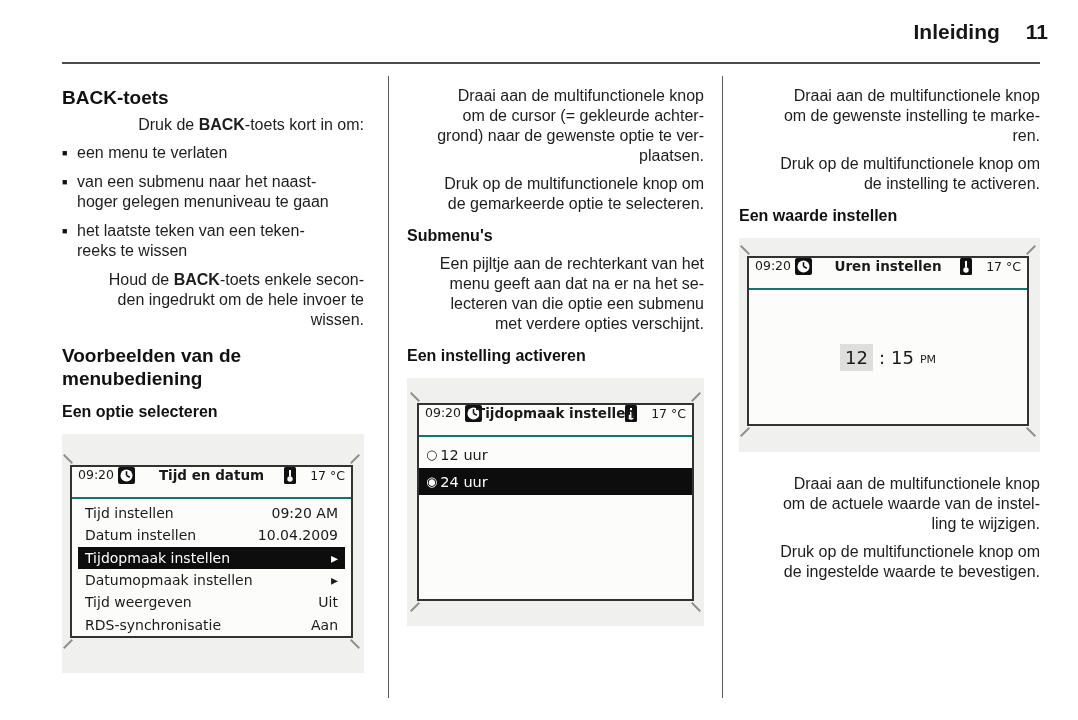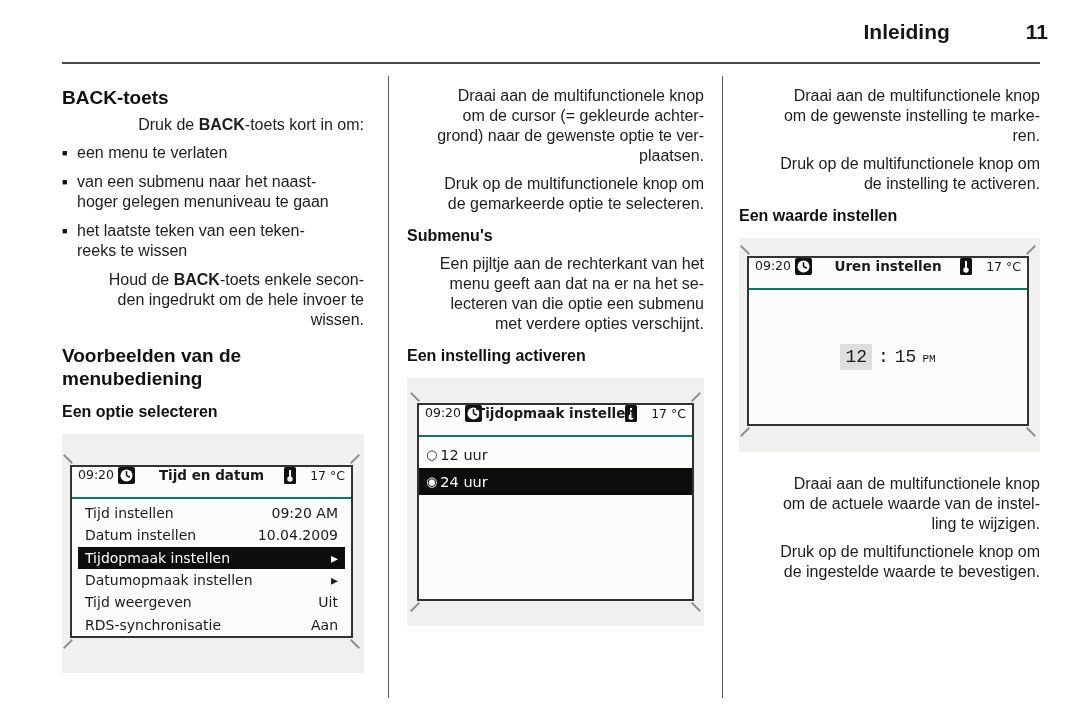--- a/index.html
+++ b/index.html
@@ -2,21 +2,21 @@
 <html><head>
 <meta charset="utf-8">
 <style>
   html,body{margin:0;padding:0;}
   body{
     width:1078px;height:720px;background:#ffffff;position:relative;overflow:hidden;
     font-family:"Liberation Sans",sans-serif;color:#1d1d1d;
     -webkit-font-smoothing:antialiased;
   }
   
-  .hdr{position:absolute;top:20px;right:30px;display:flex;align-items:baseline;gap:76px;
+  .hdr{position:absolute;top:20px;right:30px;display:flex;align-items:baseline;gap:26px;
        font-weight:bold;font-size:21px;color:#161616;padding-left:8px;}
   .rule{position:absolute;top:62px;left:62px;width:978px;height:2px;background:#4c4c4c;}
   
   .cols{position:absolute;top:76px;left:62px;width:978px;height:622px;display:flex;}
   .col{box-sizing:border-box;padding-top:10px;}
   .col-1{width:326px;padding-right:24px;}
   .col-2{width:335px;border-left:1px solid #5a5a5a;border-right:1px solid #5a5a5a;padding-left:18px;padding-right:18px;}
   .col-3{width:317px;padding-left:16px;}
   h2{font-size:19px;line-height:23px;margin:0 0 6px;color:#111;white-space:pre-line;}
   h2.section{margin-top:14px;margin-bottom:8px;}
@@ -48,21 +48,21 @@
   .dh svg{display:block;}
   .menu{padding:3px 6px 0;}
   .mrow{display:flex;justify-content:space-between;align-items:center;height:22.3px;
         padding:0 7px;font-size:14px;}
   .mrow .mv{text-align:right;}
   .mrow.hl{background:#0d0d0d;color:#ffffff;}
   .opts{padding:4px 0 0;min-height:158px;}
   .opt{display:flex;align-items:center;height:27px;padding:0 7px;font-size:14.5px;gap:3px;}
   .opt.hl{background:#0d0d0d;color:#ffffff;}
   .opt .radio{font-size:13px;}
-  .timeset{height:134px;display:flex;align-items:center;justify-content:center;gap:6px;font-size:18px;font-family:Liberation Mono, monospace;}
+  .timeset{height:134px;display:flex;align-items:center;justify-content:center;gap:6px;font-size:18px;}
   .timeset .hours{background:#dededd;padding:3px 5px;}
   .timeset .ampm{font-size:11px;align-self:center;margin-top:4px;}
 </style>
 </head>
 <body>
 
 <div class="hdr">
   <span>Inleiding</span>
   <span>11</span>
 </div>

